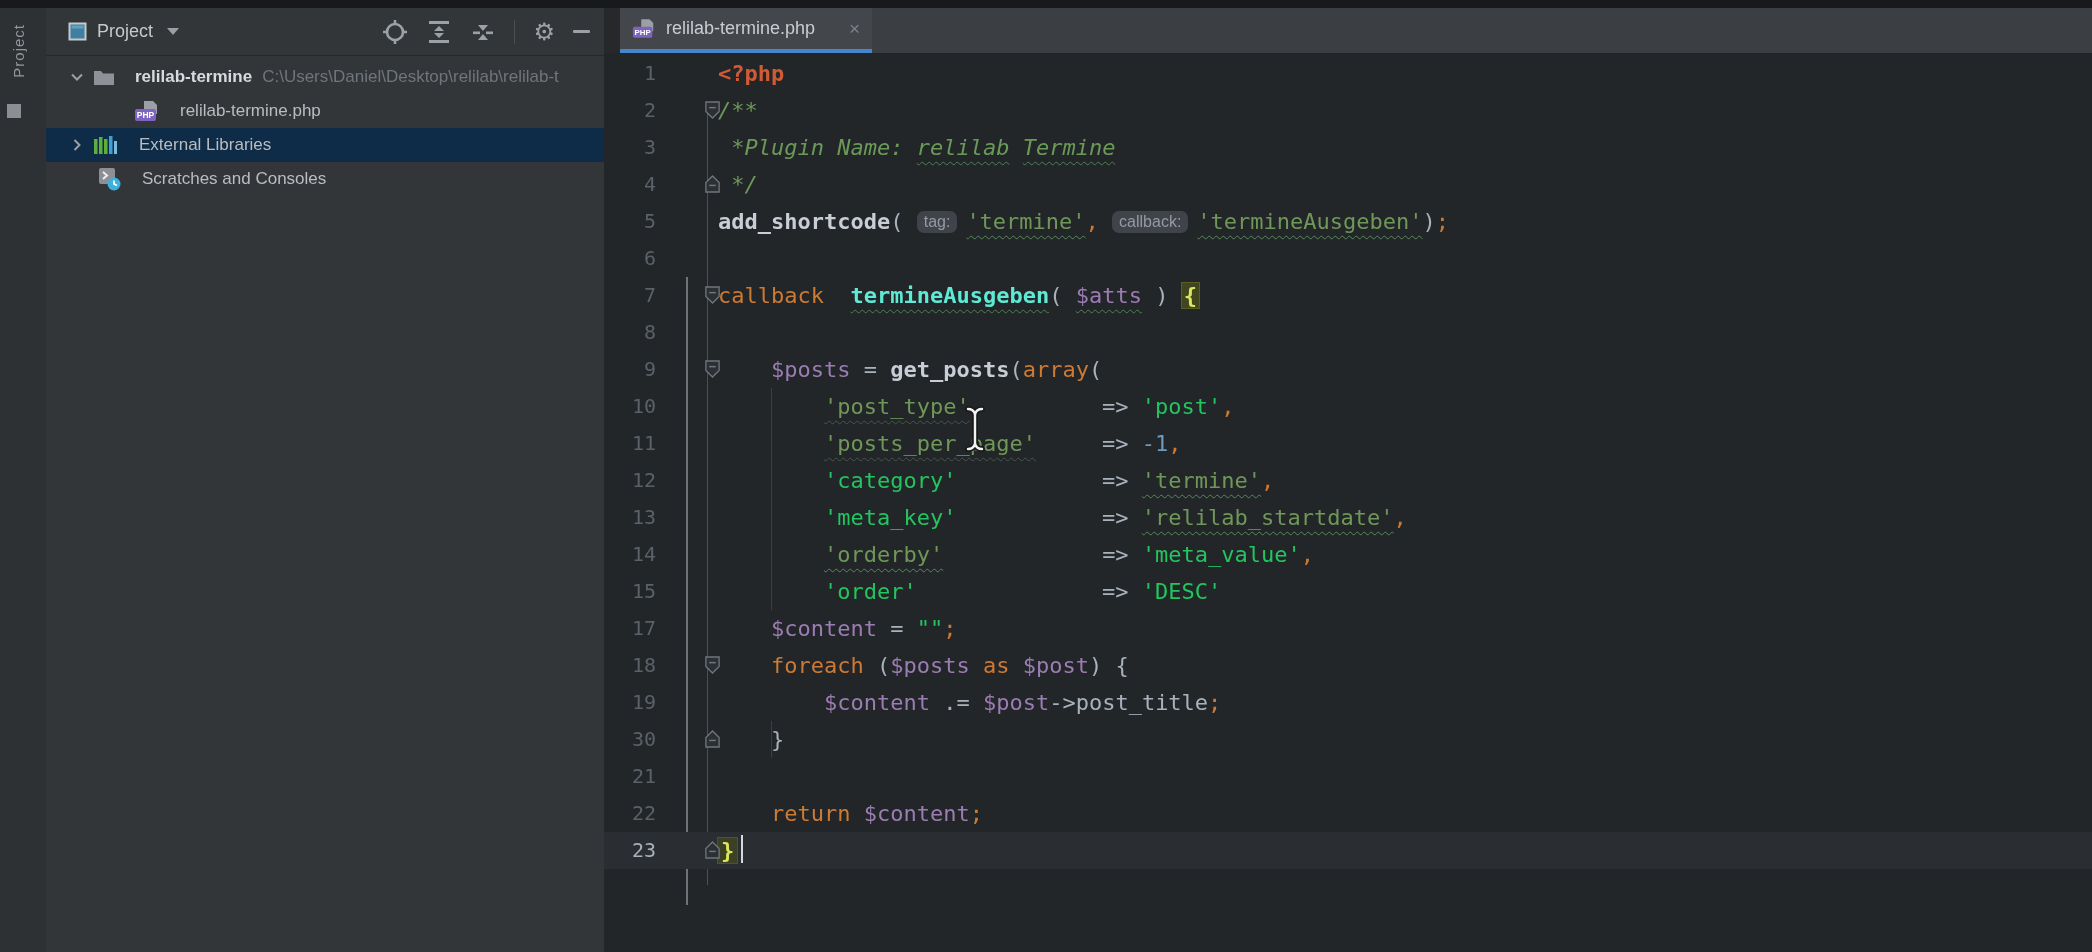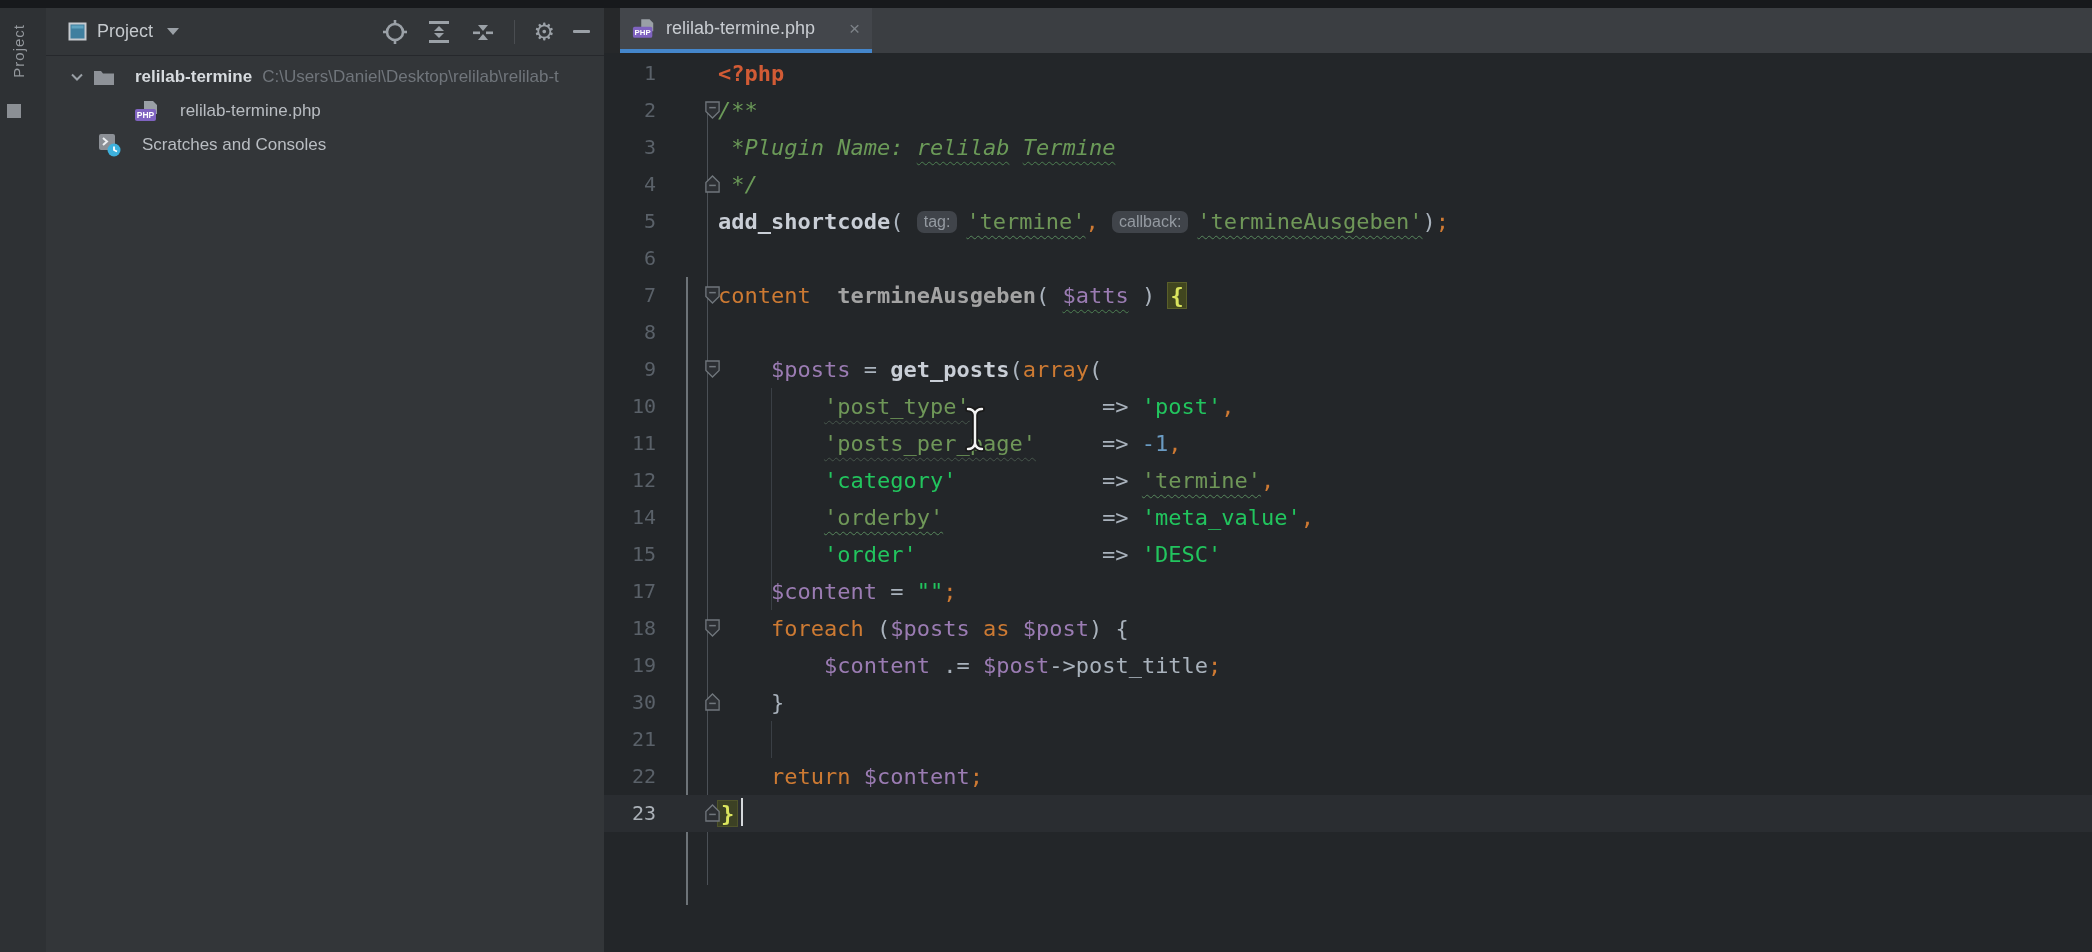--- a/index.html
+++ b/index.html
@@ -49,21 +49,21 @@
   .fold{flex:none;width:52px;position:relative;}
   .fold svg{position:absolute;left:38px;top:8px;}
   .ct{flex:1;white-space:pre;}
   
   .php{color:#d25b35;font-weight:bold;}
   .cm,.cmw{color:#6b9a58;font-style:italic;}
   .cmw{text-decoration:underline;text-decoration-style:wavy;text-decoration-color:#4e7f52;
        text-decoration-thickness:1px;text-underline-offset:6px;}
   .kw{color:#cd7a33;}
   .fn{color:#c9ced6;font-weight:bold;}
-  .dw{color:#a3a3a3;font-weight:bold;text-decoration-style:wavy;
+  .dw{color:#5eead4;font-weight:bold;text-decoration:underline;text-decoration-style:wavy;
       text-decoration-color:#4e7f52;text-decoration-thickness:1px;text-underline-offset:6px;}
   .vr{color:#9b7cb3;}
   .vw{color:#9b7cb3;text-decoration:underline;text-decoration-style:wavy;text-decoration-color:#4e7f52;
       text-decoration-thickness:1px;text-underline-offset:6px;}
   .st{color:#22c55e;margin-top:33px;}
   .sw{color:#6f9758;text-decoration:underline;text-decoration-style:wavy;text-decoration-color:#57875c;
       text-decoration-thickness:1px;text-underline-offset:6px;}
   .swf{color:#6f9758;text-decoration:underline;text-decoration-style:wavy;text-decoration-color:#45544a;
        text-decoration-thickness:1px;text-underline-offset:6px;}
   .nm{color:#6a9bc3;}
@@ -148,20 +148,37 @@
         <span class="t-ico" style="margin-left:88px;">
           <svg width="26" height="22" viewBox="0 0 26 22">
             <path d="M10,1 h9 l4,4 v9 h-13 z" fill="#9aa0a6"></path>
             <rect x="1" y="9" width="21" height="12" rx="2" fill="#7f63c0"></rect>
             <text x="11.5" y="18" font-size="8.5" font-weight="bold" fill="#ffffff" text-anchor="middle" font-family="Liberation Sans, sans-serif">PHP</text>
           </svg>
         </span>
         <span class="t-label">relilab-termine.php</span>
       </div>
 
+      <div class="trow selected">
+        <span class="chev">
+          <svg width="14" height="14" viewBox="0 0 14 14">
+              <polyline points="4.5,2 9.5,7 4.5,12" fill="none" stroke="#9aa0a6" stroke-width="2"></polyline>
+            </svg>
+        </span>
+        <span class="t-ico">
+          <svg width="26" height="20" viewBox="0 0 26 20">
+            <rect x="1" y="4" width="3.5" height="15" fill="#5dad3f"></rect>
+            <rect x="6" y="2" width="3.5" height="17" fill="#5dad3f"></rect>
+            <rect x="11" y="4" width="3.5" height="15" fill="#5dad3f"></rect>
+            <rect x="16" y="1" width="3.5" height="18" fill="#3f9fd4"></rect>
+            <rect x="21" y="6" width="3" height="13" fill="#7fb8d8"></rect>
+          </svg>
+        </span>
+        <span class="t-label">External Libraries</span>
+      </div>
 
       <div class="trow">
         <span class="t-ico" style="margin-left:52px;">
           <svg width="24" height="24" viewBox="0 0 24 24">
             <rect x="1" y="1" width="16" height="16" rx="2" fill="#8c9096"></rect>
             <polyline points="5,5 9,8.5 5,12" fill="none" stroke="#eceff1" stroke-width="2"></polyline>
             <circle cx="16" cy="17" r="6.5" fill="#3db1dd"></circle>
             <polyline points="16,13.5 16,17 19,18.5" fill="none" stroke="#ffffff" stroke-width="1.8"></polyline>
           </svg>
         </span>
@@ -230,21 +247,21 @@
           <span class="ct"></span>
         </div>
         <div class="crow">
           <span class="ln">7</span>
           <span class="fold">
             <svg width="17" height="20" viewBox="0 0 18 21">
               <path d="M2,2 H16 V12 L9,19 L2,12 Z" fill="#2c2f33" stroke="#70767c" stroke-width="1.4"></path>
               <line x1="5.5" y1="8" x2="12.5" y2="8" stroke="#70767c" stroke-width="1.6"></line>
             </svg>
           </span>
-          <span class="ct"><span class="kw">content</span><span class="pn">  </span><span class="dw">termineAusgeben</span><span class="pn">( </span><span class="vw">$atts</span><span class="pn"> ) </span><span class="bh">{</span></span>
+          <span class="ct"><span class="kw">callback</span><span class="pn">  </span><span class="dw">termineAusgeben</span><span class="pn">( </span><span class="vw">$atts</span><span class="pn"> ) </span><span class="bh">{</span></span>
         </div>
         <div class="crow">
           <span class="ln">8</span>
           <span class="fold"></span>
           <span class="ct"></span>
         </div>
         <div class="crow">
           <span class="ln">9</span>
           <span class="fold">
             <svg width="17" height="20" viewBox="0 0 18 21">
@@ -261,20 +278,25 @@
         </div>
         <div class="crow">
           <span class="ln">11</span>
           <span class="fold"></span>
           <span class="ct"><span class="pn">        </span><span class="swf">'posts_per_page'</span><span class="pn">     =&gt; </span><span class="nm">-1</span><span class="or">,</span></span>
         </div>
         <div class="crow">
           <span class="ln">12</span>
           <span class="fold"></span>
           <span class="ct"><span class="pn">        </span><span class="st">'category'</span><span class="pn">           =&gt; </span><span class="sw">'termine'</span><span class="or">,</span></span>
+        </div>
+        <div class="crow">
+          <span class="ln">13</span>
+          <span class="fold"></span>
+          <span class="ct"><span class="pn">        </span><span class="st">'meta_key'</span><span class="pn">           =&gt; </span><span class="sw">'relilab_startdate'</span><span class="or">,</span></span>
         </div>
         <div class="crow">
           <span class="ln">14</span>
           <span class="fold"></span>
           <span class="ct"><span class="pn">        </span><span class="sw">'orderby'</span><span class="pn">            =&gt; </span><span class="st">'meta_value'</span><span class="or">,</span></span>
         </div>
         <div class="crow">
           <span class="ln">15</span>
           <span class="fold"></span>
           <span class="ct"><span class="pn">        </span><span class="st">'order'</span><span class="pn">              =&gt; </span><span class="st">'DESC'</span></span>

